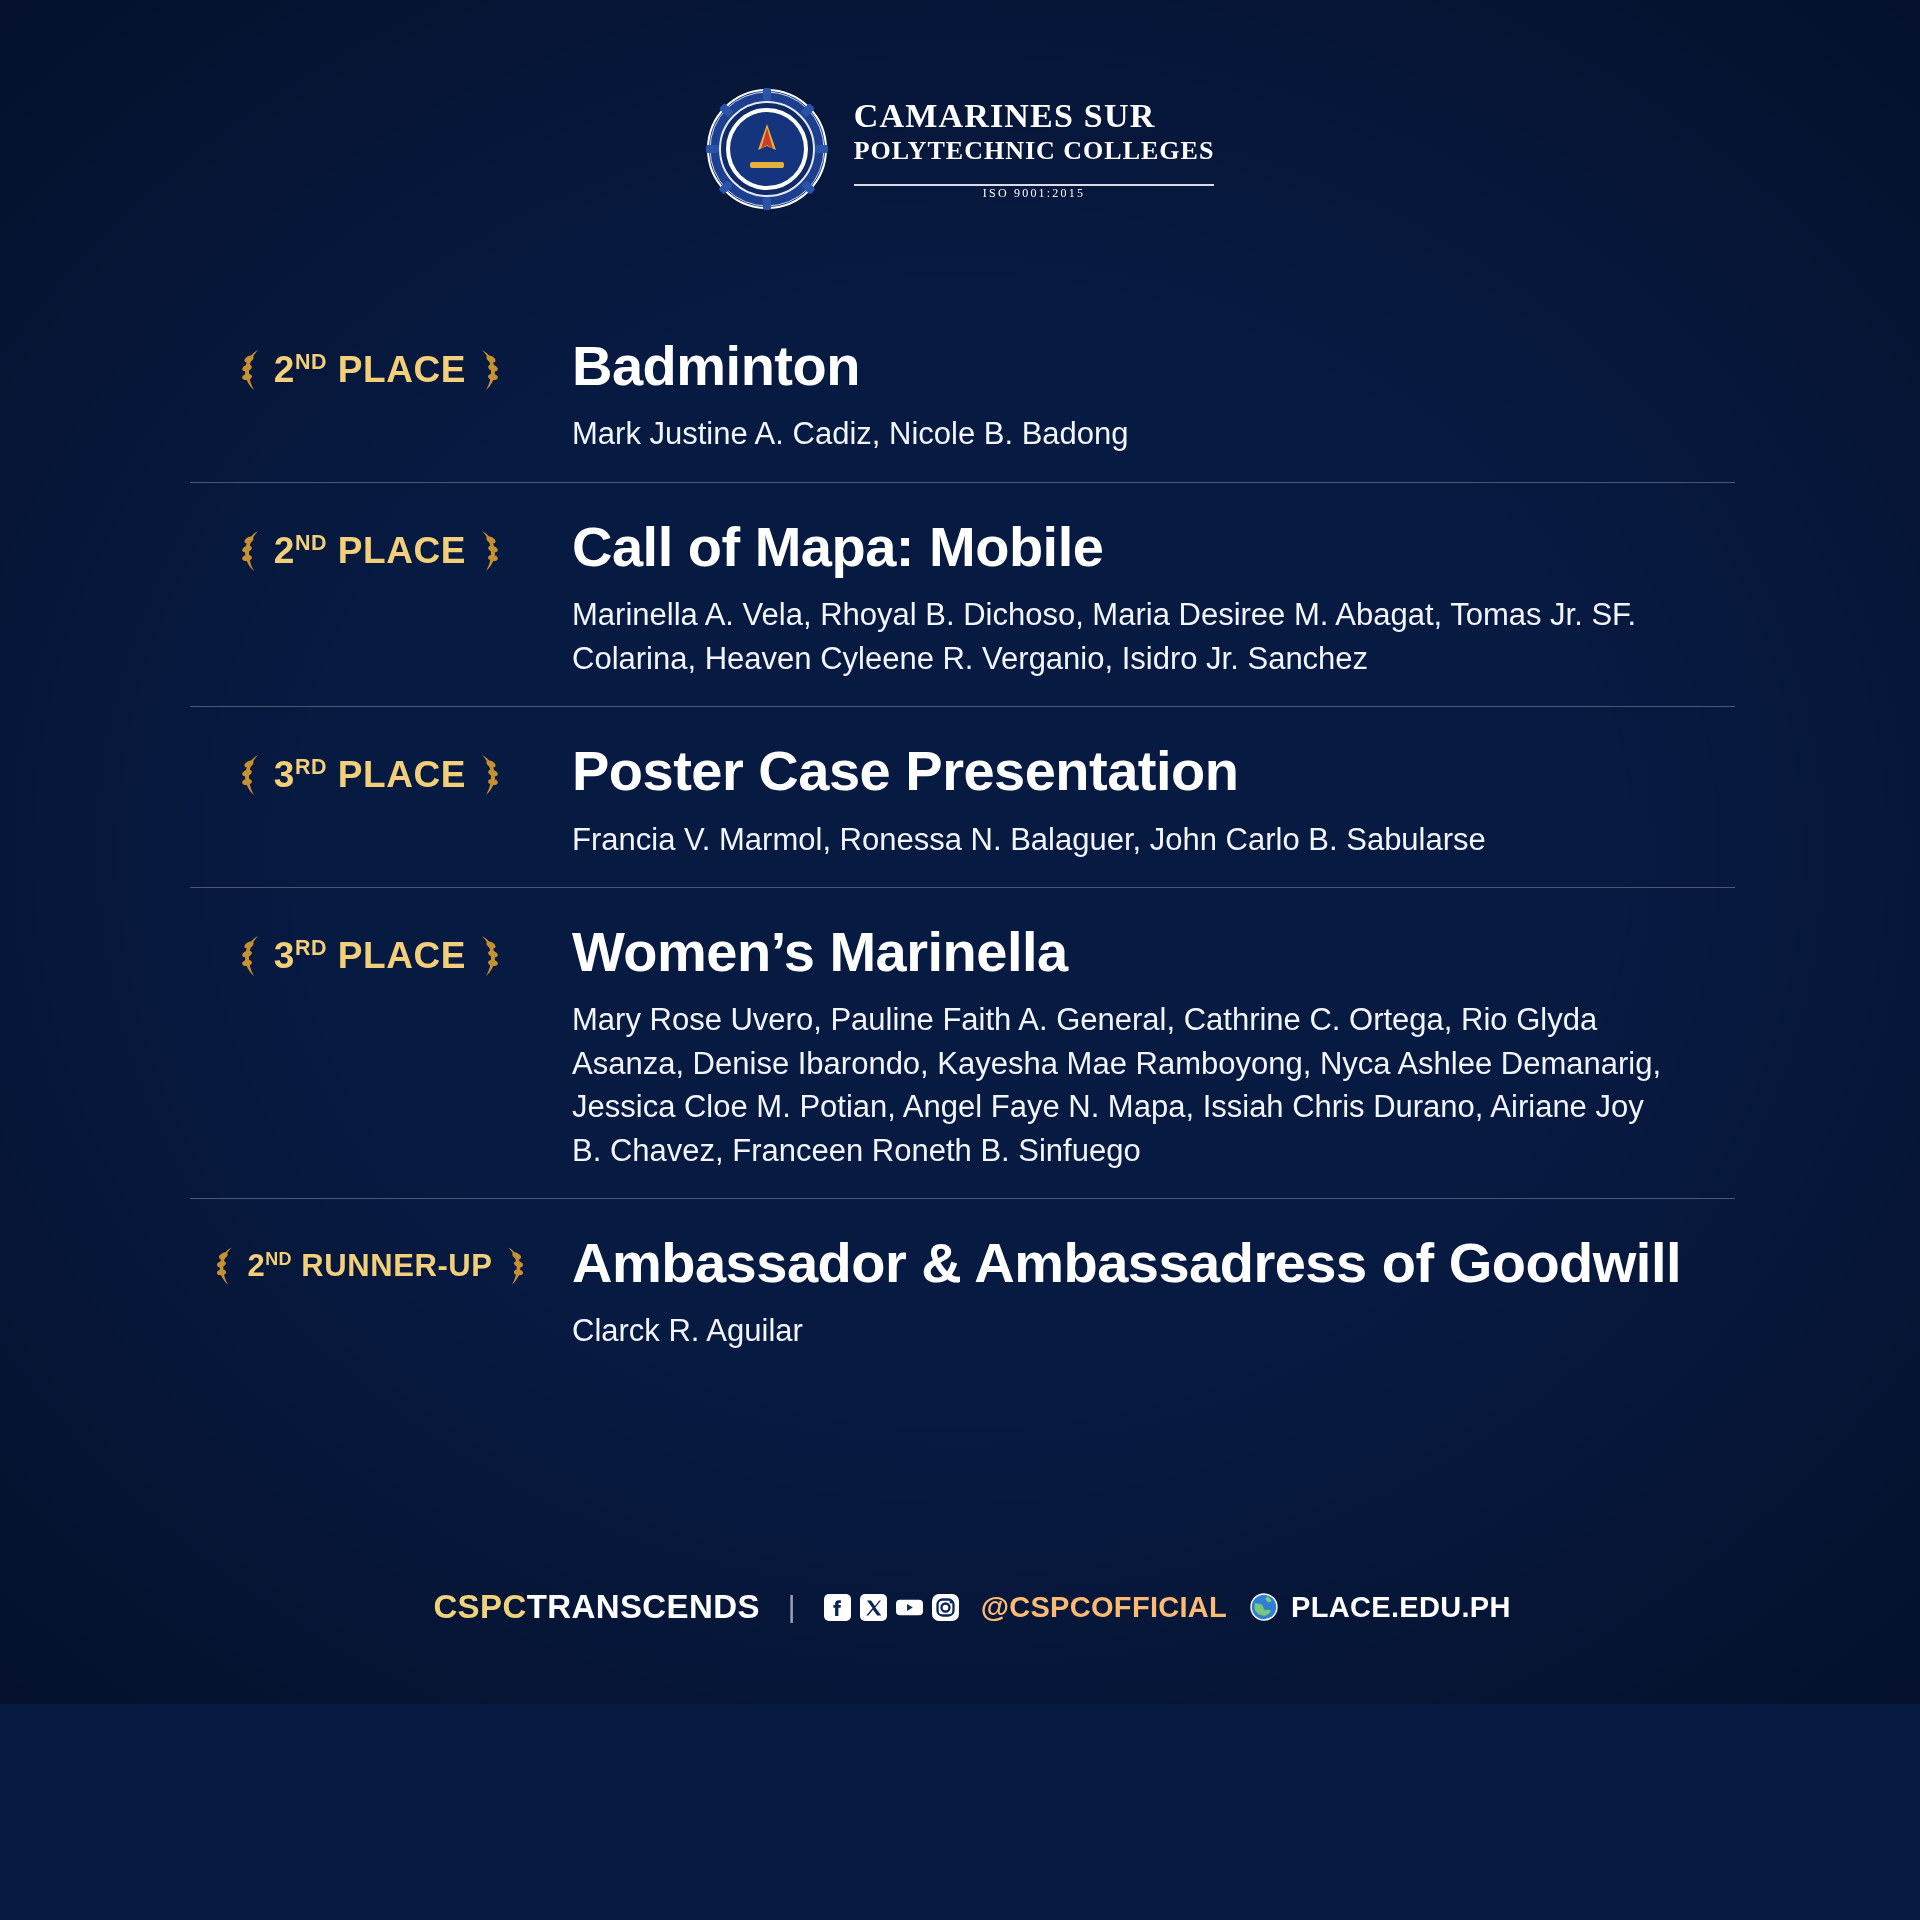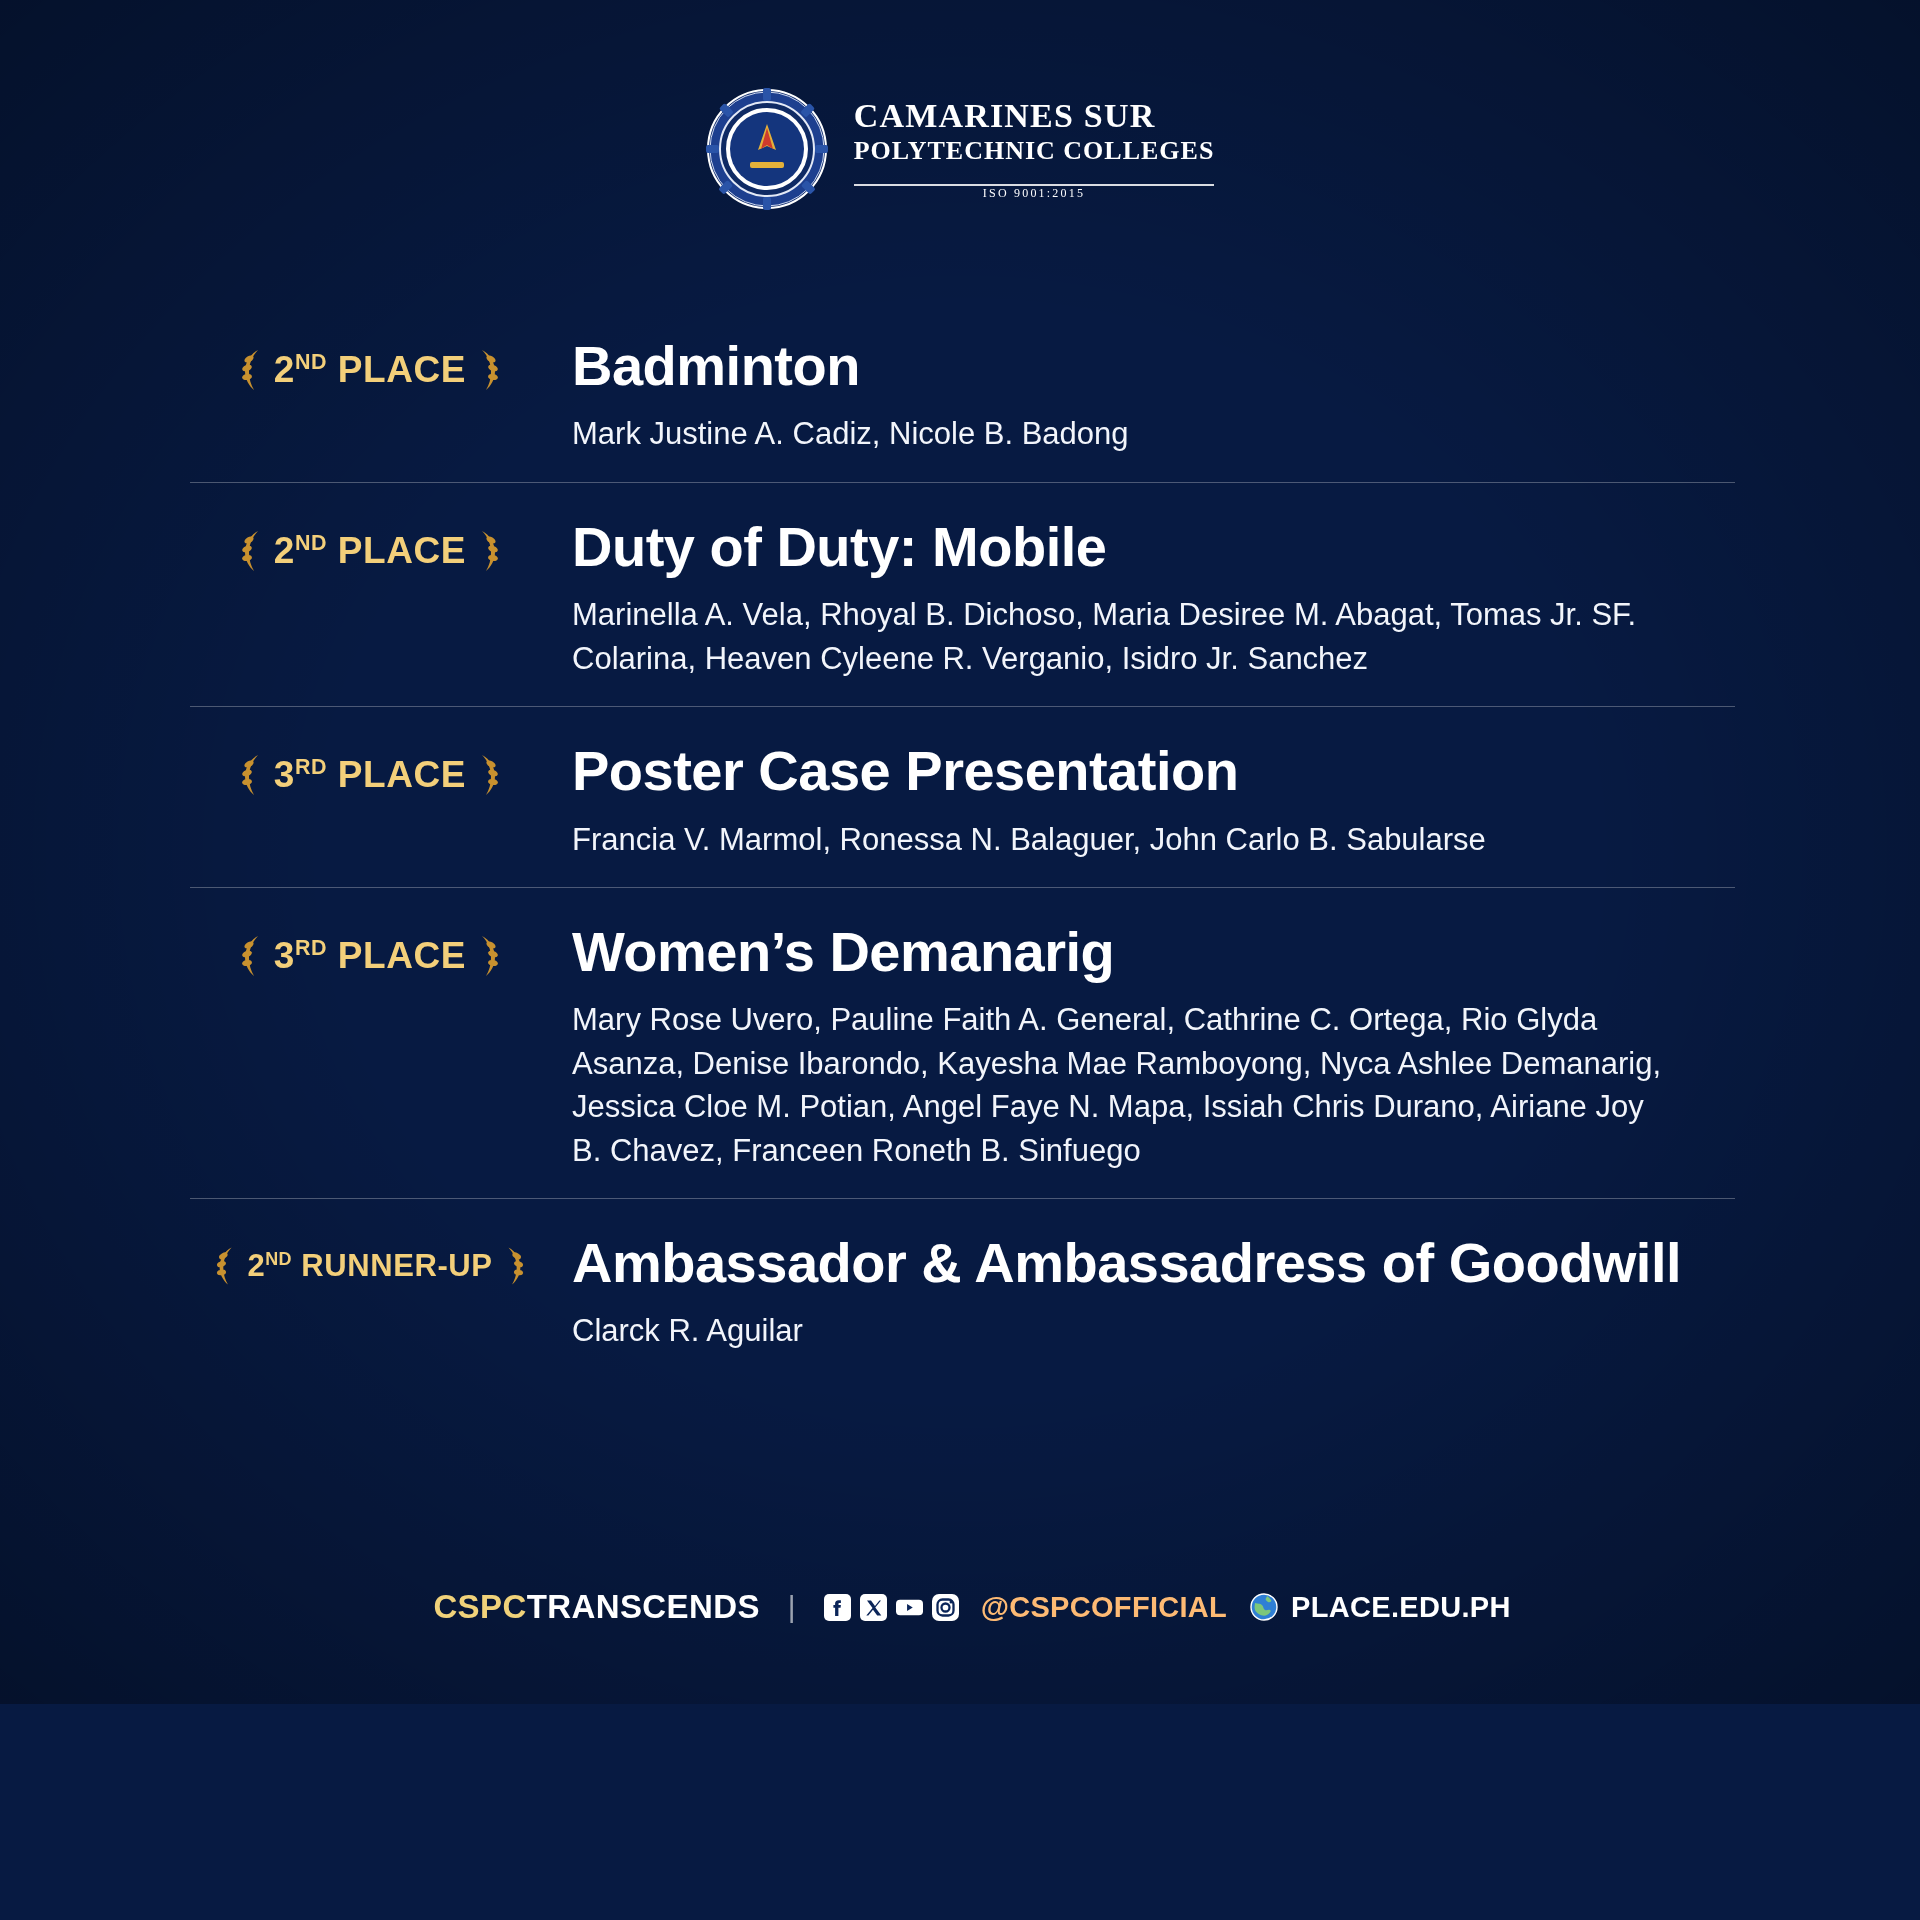--- a/index.html
+++ b/index.html
@@ -232,21 +232,21 @@
               <g fill="#c8912f" transform="scale(-1,1) translate(-26,0)">
                 <path d="M18 2c-6 6-9 14-9 22 0 7 2 13 5 18-5-4-9-11-9-19C5 15 10 6 18 2z"></path>
                 <ellipse cx="9" cy="11" rx="5" ry="3" transform="rotate(-30 9 11)"></ellipse>
                 <ellipse cx="7" cy="20" rx="5" ry="3" transform="rotate(-20 7 20)"></ellipse>
                 <ellipse cx="7" cy="29" rx="5" ry="3" transform="rotate(-10 7 29)"></ellipse>
               </g>
             </svg>
         </span>
       </div>
       <div class="info-col">
-        <div class="event-title">Duty of Duty: Mobile</div>
+        <div class="event-title">Call of Mapa: Mobile</div>
         <div class="members narrow">Marinella A. Vela, Rhoyal B. Dichoso, Maria Desiree M. Abagat, Tomas Jr. SF. Colarina, Heaven Cyleene R. Verganio, Isidro Jr. Sanchez</div>
       </div>
     </div>
 
     <div class="award-row">
       <div class="place-col">
         <span class="laurel">
           <svg width="26" height="44" viewBox="0 0 26 44">
               <g fill="#c8912f">
                 <path d="M18 2c-6 6-9 14-9 22 0 7 2 13 5 18-5-4-9-11-9-19C5 15 10 6 18 2z"></path>
@@ -296,21 +296,21 @@
               <g fill="#c8912f" transform="scale(-1,1) translate(-26,0)">
                 <path d="M18 2c-6 6-9 14-9 22 0 7 2 13 5 18-5-4-9-11-9-19C5 15 10 6 18 2z"></path>
                 <ellipse cx="9" cy="11" rx="5" ry="3" transform="rotate(-30 9 11)"></ellipse>
                 <ellipse cx="7" cy="20" rx="5" ry="3" transform="rotate(-20 7 20)"></ellipse>
                 <ellipse cx="7" cy="29" rx="5" ry="3" transform="rotate(-10 7 29)"></ellipse>
               </g>
             </svg>
         </span>
       </div>
       <div class="info-col">
-        <div class="event-title">Women’s Demanarig</div>
+        <div class="event-title">Women’s Marinella</div>
         <div class="members narrow">Mary Rose Uvero, Pauline Faith A. General, Cathrine C. Ortega, Rio Glyda Asanza, Denise Ibarondo, Kayesha Mae Ramboyong, Nyca Ashlee Demanarig, Jessica Cloe M. Potian, Angel Faye N. Mapa, Issiah Chris Durano, Airiane Joy B. Chavez, Franceen Roneth B. Sinfuego</div>
       </div>
     </div>
 
     <div class="award-row">
       <div class="place-col">
         <span class="laurel">
           <svg width="24" height="42" viewBox="0 0 26 44">
               <g fill="#c8912f">
                 <path d="M18 2c-6 6-9 14-9 22 0 7 2 13 5 18-5-4-9-11-9-19C5 15 10 6 18 2z"></path>

